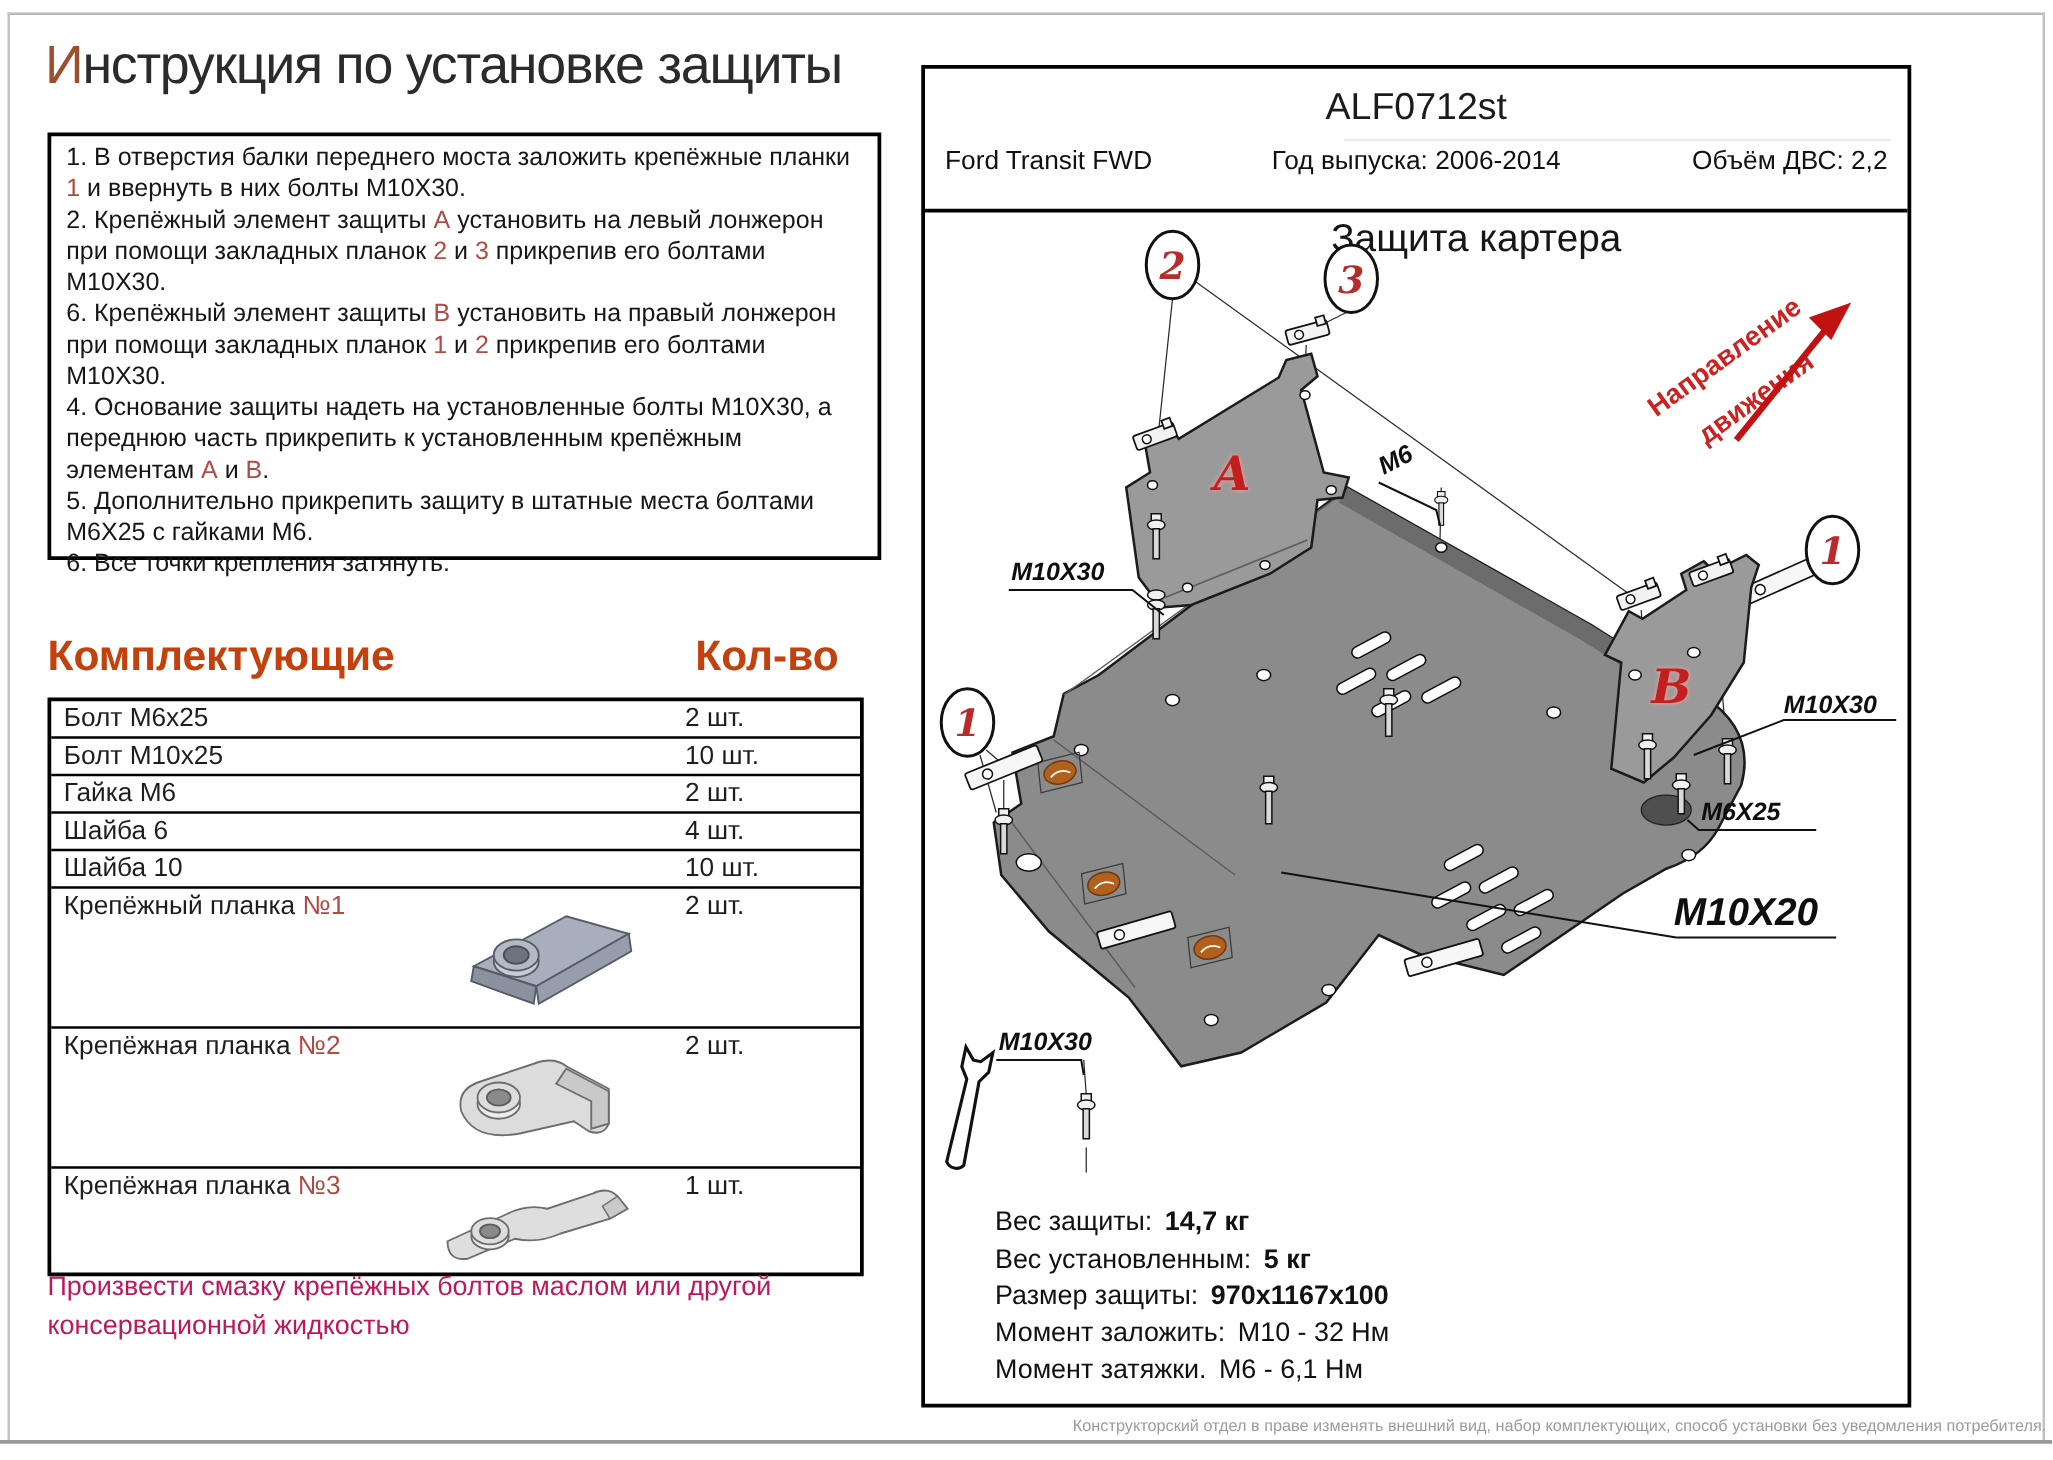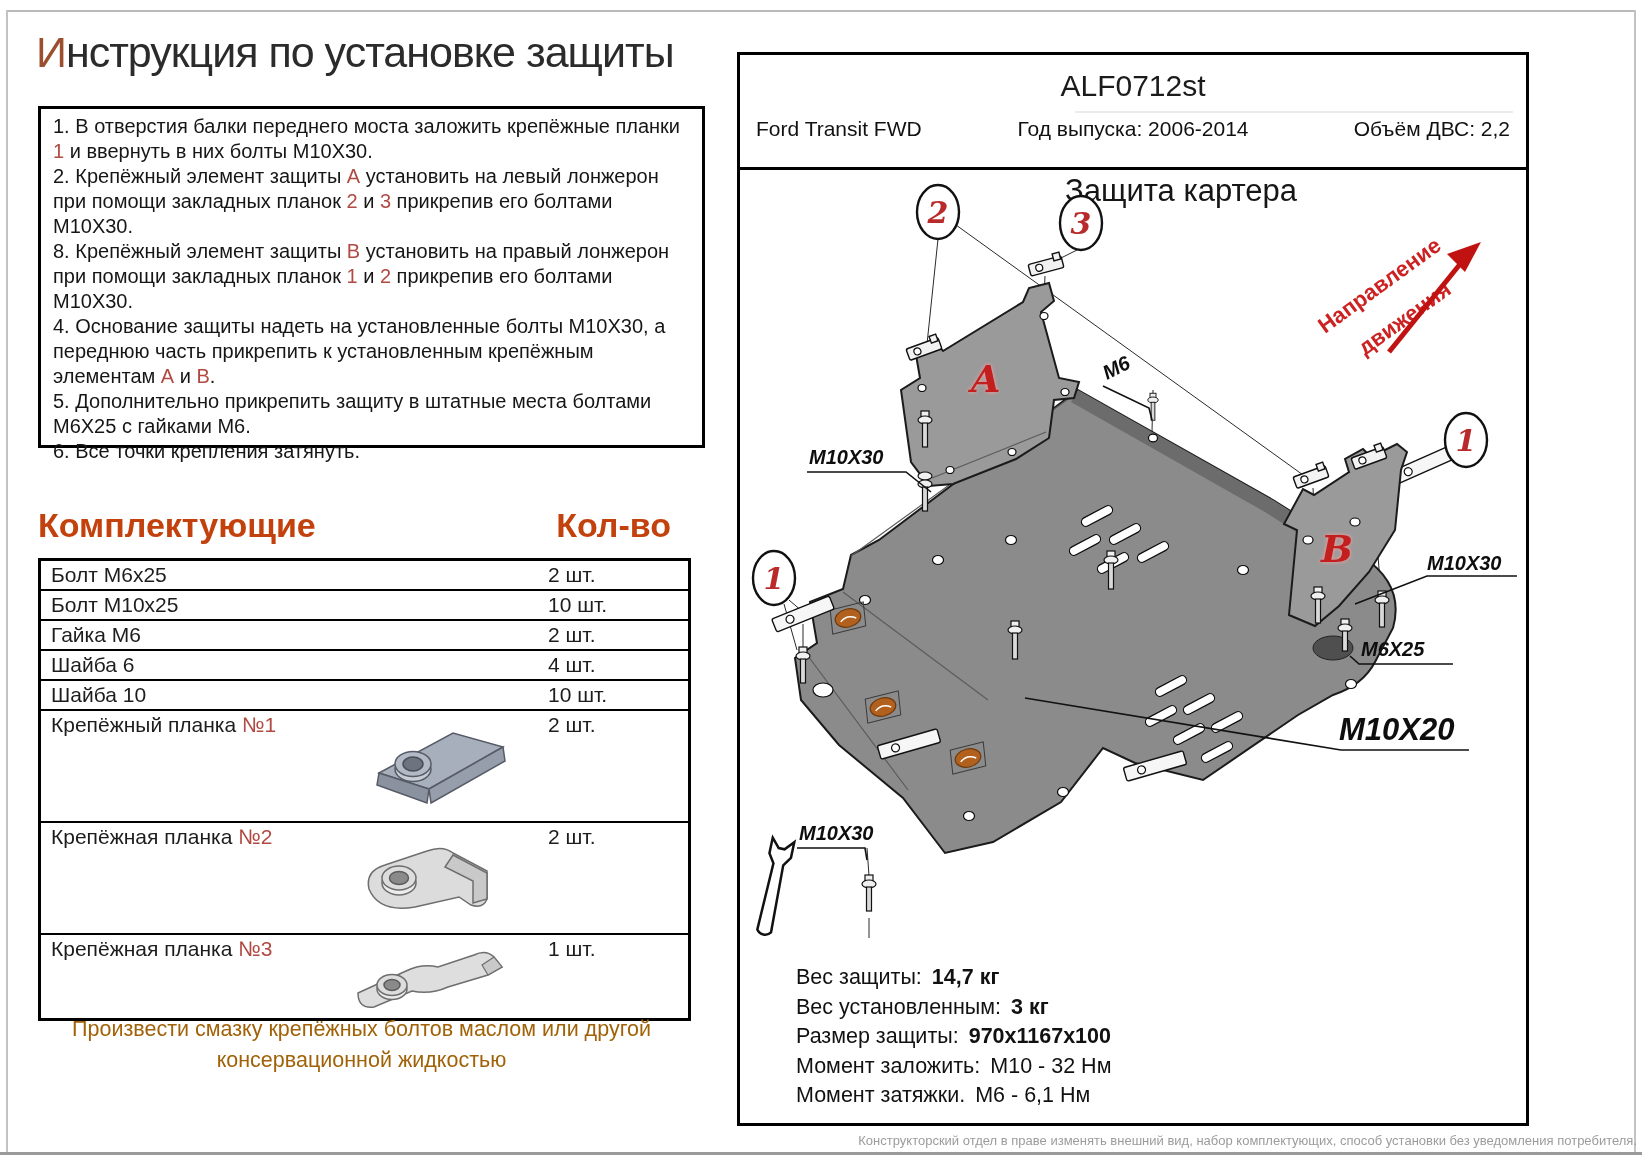--- a/index.html
+++ b/index.html
@@ -19,22 +19,22 @@
   .instr-box p{margin:0;}
   .red{color:#b04a42;}
   .parts-head{position:absolute;left:38px;top:506px;width:647px;font-size:34px;font-weight:700;color:#c2410c;}
   .parts-head .qtyh{position:absolute;right:14px;top:0;}
   .parts-table{position:absolute;left:38px;top:558px;width:647px;border:3px solid #000;background:#fff;}
   .prow{position:relative;border-top:2px solid #000;font-size:21px;}
   .prow:first-child{border-top:none;}
   .pname{position:absolute;left:10px;top:0;line-height:27px;white-space:nowrap;}
   .pqty{position:absolute;left:507px;top:0;line-height:27px;white-space:nowrap;}
   .pimg{position:absolute;}
-  .note{position:absolute;left:38px;top:1014px;width:647px;text-align:center;font-size:21.5px;
-        line-height:1.45;color:#a16207;}
+  .note{position:absolute;left:38px;top:1014px;width:647px;font-size:21.5px;
+        line-height:1.45;color:#be185d;}
 
   
   .panel{position:absolute;left:737px;top:52px;width:786px;height:1068px;border:3px solid #000;background:#fff;}
   .code{position:absolute;left:0;top:14px;width:100%;text-align:center;font-size:30px;color:#1b1b1b;}
   .code-underline{position:absolute;left:335px;top:56px;width:438px;height:2px;background:#ebebeb;}
   .meta{position:absolute;left:16px;right:16px;top:62px;font-size:21px;color:#111;}
   .meta .car{position:absolute;left:0;top:0;}
   .meta .year{position:absolute;left:0;right:0;top:0;text-align:center;}
   .meta .engine{position:absolute;right:0;top:0;}
   .hdiv{position:absolute;left:0;top:112px;width:100%;height:3px;background:#000;}
@@ -77,21 +77,21 @@
 <div class="page">
   <div class="frame-top"></div>
   <div class="frame-left"></div>
   <div class="frame-right"></div>
 
   <div class="title"><span class="ti">И</span><span>нструкция по установке защиты</span></div>
 
   <div class="instr-box">
     <p><span>1. В отверстия балки переднего моста заложить крепёжные планки </span><span class="red">1</span><span> и ввернуть в них болты М10Х30.</span></p>
     <p><span>2. Крепёжный элемент защиты </span><span class="red">А</span><span> установить на левый лонжерон при помощи закладных планок </span><span class="red">2</span><span> и </span><span class="red">3</span><span> прикрепив его болтами М10Х30.</span></p>
-    <p><span>8. Крепёжный элемент защиты </span><span class="red">В</span><span> установить на правый лонжерон при помощи закладных планок </span><span class="red">1</span><span> и </span><span class="red">2</span><span> прикрепив его болтами М10Х30.</span></p>
+    <p><span>6. Крепёжный элемент защиты </span><span class="red">В</span><span> установить на правый лонжерон при помощи закладных планок </span><span class="red">1</span><span> и </span><span class="red">2</span><span> прикрепив его болтами М10Х30.</span></p>
     <p><span>4. Основание защиты надеть на установленные болты М10Х30, а переднюю часть прикрепить к установленным крепёжным элементам </span><span class="red">А</span><span> и </span><span class="red">В</span><span>.</span></p>
     <p>5. Дополнительно прикрепить защиту в штатные места болтами М6Х25 с гайками М6.</p>
     <p>6. Все точки крепления затянуть.</p>
   </div>
 
   <div class="parts-head">
     <span>Комплектующие</span>
     <span class="qtyh">Кол-во</span>
   </div>
 
@@ -370,21 +370,21 @@
       </g>
     </svg>
 
     <div class="specs">
       <div class="spec-row">
           <span class="spec-label">Вес защиты:</span>
           <span class="spec-value b">14,7 кг</span>
         </div>
       <div class="spec-row">
           <span class="spec-label">Вес установленным:</span>
-          <span class="spec-value b">3 кг</span>
+          <span class="spec-value b">5 кг</span>
         </div>
       <div class="spec-row">
           <span class="spec-label">Размер защиты:</span>
           <span class="spec-value b">970x1167x100</span>
         </div>
       <div class="spec-row">
           <span class="spec-label">Момент заложить:</span>
           <span class="spec-value">М10 - 32 Нм</span>
         </div>
       <div class="spec-row">

